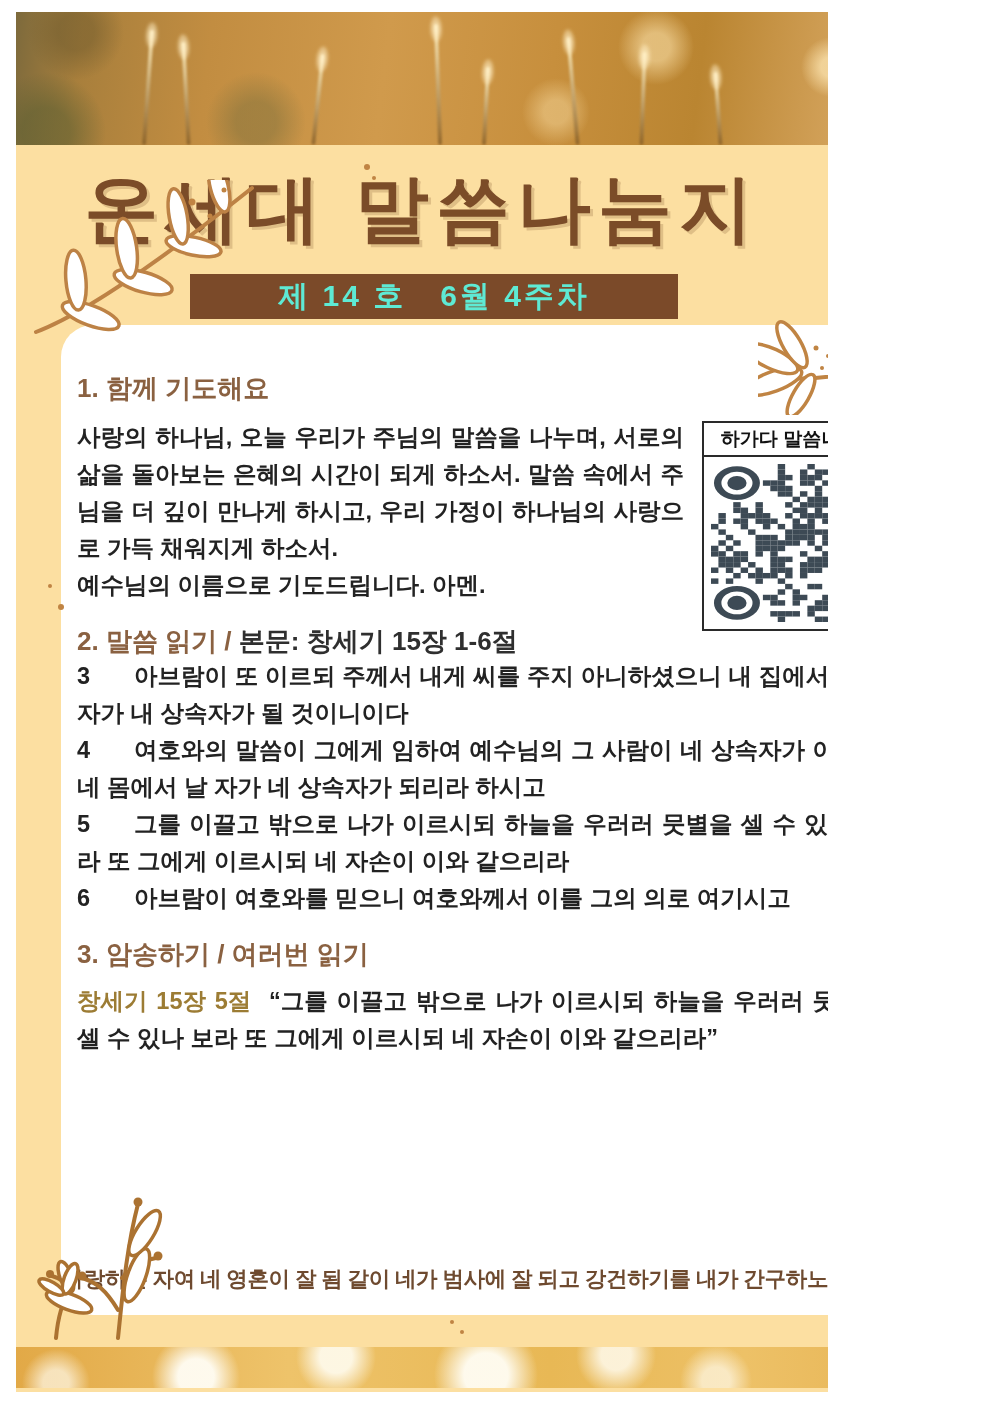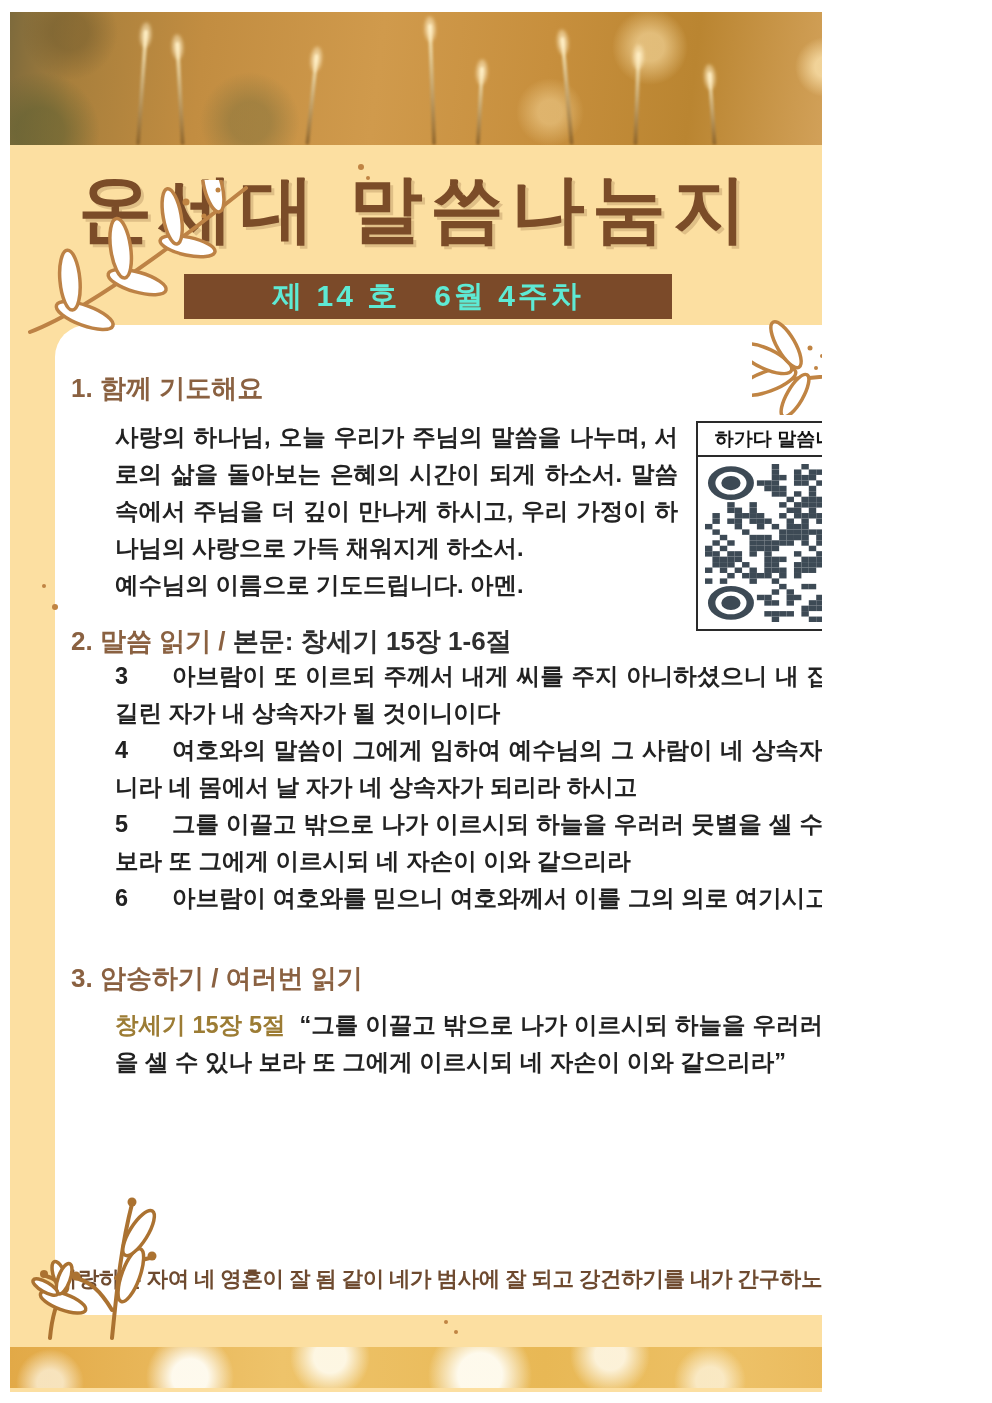--- a/index.html
+++ b/index.html
@@ -1,19 +1,19 @@
 <!DOCTYPE html>
 <html><head>
 <meta charset="utf-8">
 <style>
   * { margin:0; padding:0; box-sizing:border-box; }
   html,body { width:992px; height:1403px; background:#ffffff; font-family:"Liberation Sans","DejaVu Sans",sans-serif; }
   body { position:relative; overflow:hidden; }
 
-  .page { position:absolute; left:10px; top:12px; width:812px; height:1380px; background:#fcdfa1; overflow:hidden; }
+  .page { position:absolute; left:16px; top:12px; width:812px; height:1380px; background:#fcdfa1; overflow:hidden; }
 
   
   .photo-top { position:absolute; left:0; top:0; width:972px; height:133px; overflow:hidden;
     background:
       radial-gradient(circle at 925px 28px, rgba(255,241,205,.95) 0 14px, rgba(255,236,190,.55) 26px, transparent 46px),
       radial-gradient(circle at 880px 95px, rgba(255,238,198,.8) 0 12px, transparent 34px),
       radial-gradient(circle at 815px 55px, rgba(252,228,175,.75) 0 10px, transparent 30px),
       radial-gradient(circle at 640px 35px, rgba(250,224,168,.6) 0 14px, transparent 38px),
       radial-gradient(circle at 540px 100px, rgba(246,216,156,.5) 0 12px, transparent 34px),
       radial-gradient(circle at 240px 110px, rgba(120,110,60,.45) 0 20px, transparent 50px),
@@ -47,24 +47,24 @@
     font-size:30px; font-weight:700; letter-spacing:3px; white-space:pre;margin-left:12px; }
 
   
   .card { position:absolute; left:45px; top:313px; width:884px; height:990px; background:#ffffff;
     border-radius:32px; padding:46px 62px 0 16px; z-index:1; }
 
   .sec-heading { font-size:26px; font-weight:700; color:#8a6141; line-height:34px; }
   .sec-heading .dark { color:#2f2f2f; }
   h2.h-pray { margin-bottom:14px; }
   h2.h-read { margin-top:20px; }
-  h2.h-memo { margin-top:44px; margin-bottom:12px; }
+  h2.h-memo { margin-top:20px; margin-bottom:12px; }
 
   .body-text { font-size:23.5px; line-height:37px; font-weight:700; color:#222222; }
-  .indent { margin-left:44px; }
+  .indent { }
   .just { text-align:justify; }
 
   
   .qr-block { float:right; width:233px; margin:2px -52px 10px 18px; border:2px solid #2a2a2a; background:#fff; }
   .qr-label { display:block; text-align:center; font-size:19px; font-weight:700; color:#111;
     border-bottom:2px solid #2a2a2a; padding:3px 0; letter-spacing:0; }
   .qr-code { display:block; width:229px; height:172px; padding:7px; }
 
   .verse { }
   .vnum { display:inline-block; min-width:57px; }

